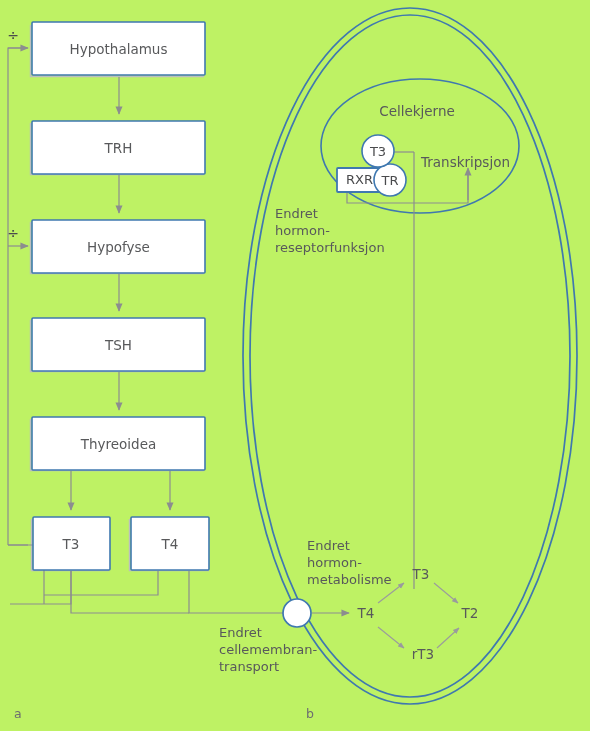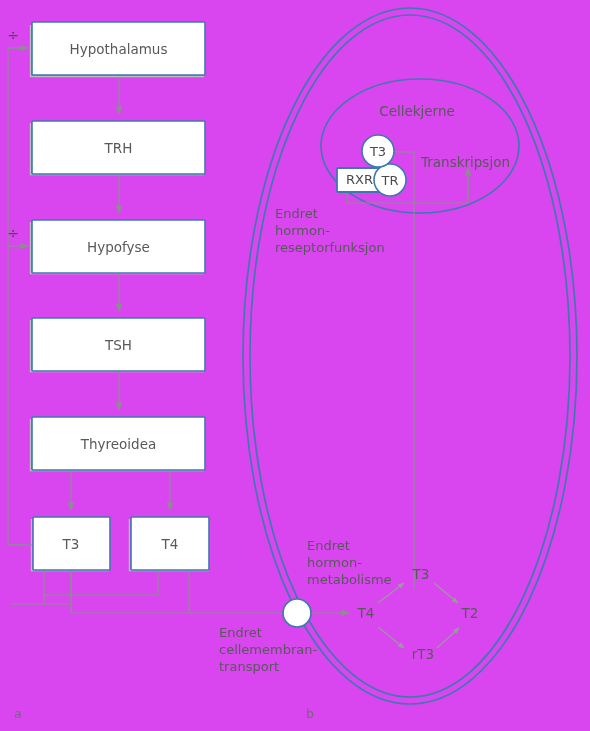--- a/index.html
+++ b/index.html
@@ -7,21 +7,21 @@
     padding: 0;
     background: #ffffff;
   }
   body {
     font-family: "DejaVu Sans", "Liberation Sans", sans-serif;
   }
   #figure {
     position: relative;
     width: 590px;
     height: 731px;
-    background: #d946ef;
+    background: #bef264;
     overflow: hidden;
   }
   #figure svg {
     position: absolute;
     top: 0;
     left: 0;
     width: 590px;
     height: 731px;
   }
   .box-label {

